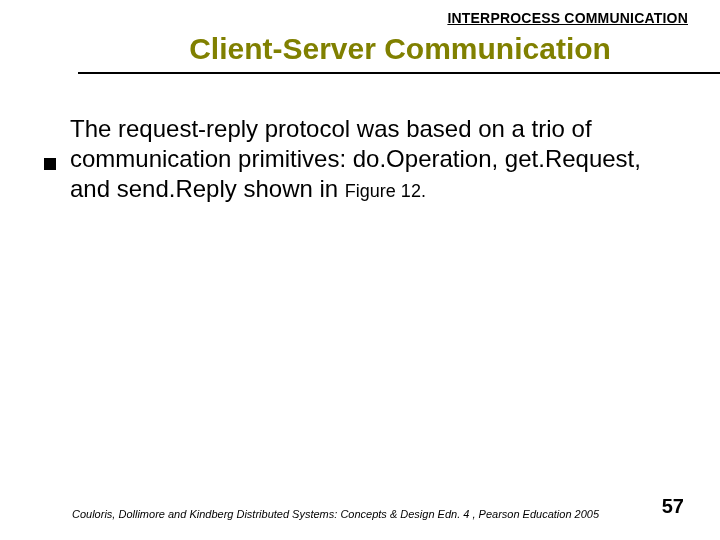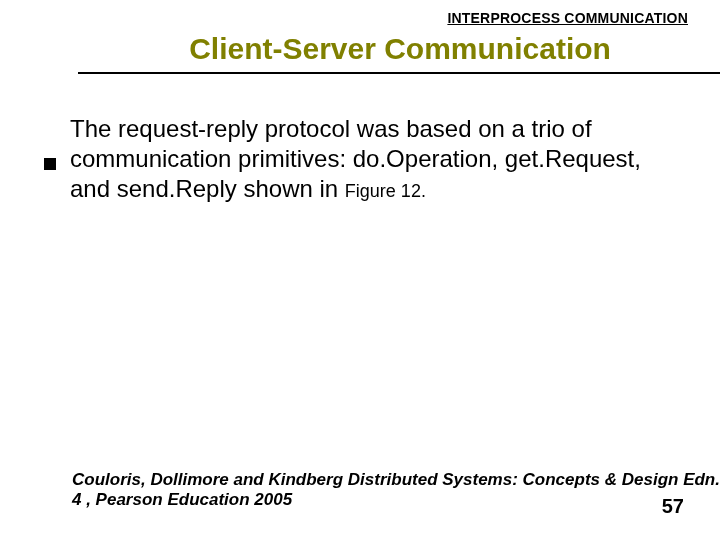--- a/index.html
+++ b/index.html
@@ -68,26 +68,25 @@
   .bullet-text {
     font-size: 24px;
     line-height: 1.25;
     color: #000;
   }
   .figure-ref {
     font-size: 18px;
   }
   .footer-cite {
     position: absolute;
-    bottom: 30px;
+    bottom: 20px;
     left: 72px;
-    font-size: 17px;
+    font-size: 11px;
     font-style: italic;
     color: #000;
-    font-weight: bold;
   }
   .page-num {
     position: absolute;
     bottom: 22px;
     right: 36px;
     font-size: 20px;
     font-weight: bold;
     color: #000;
   }
 </style>

